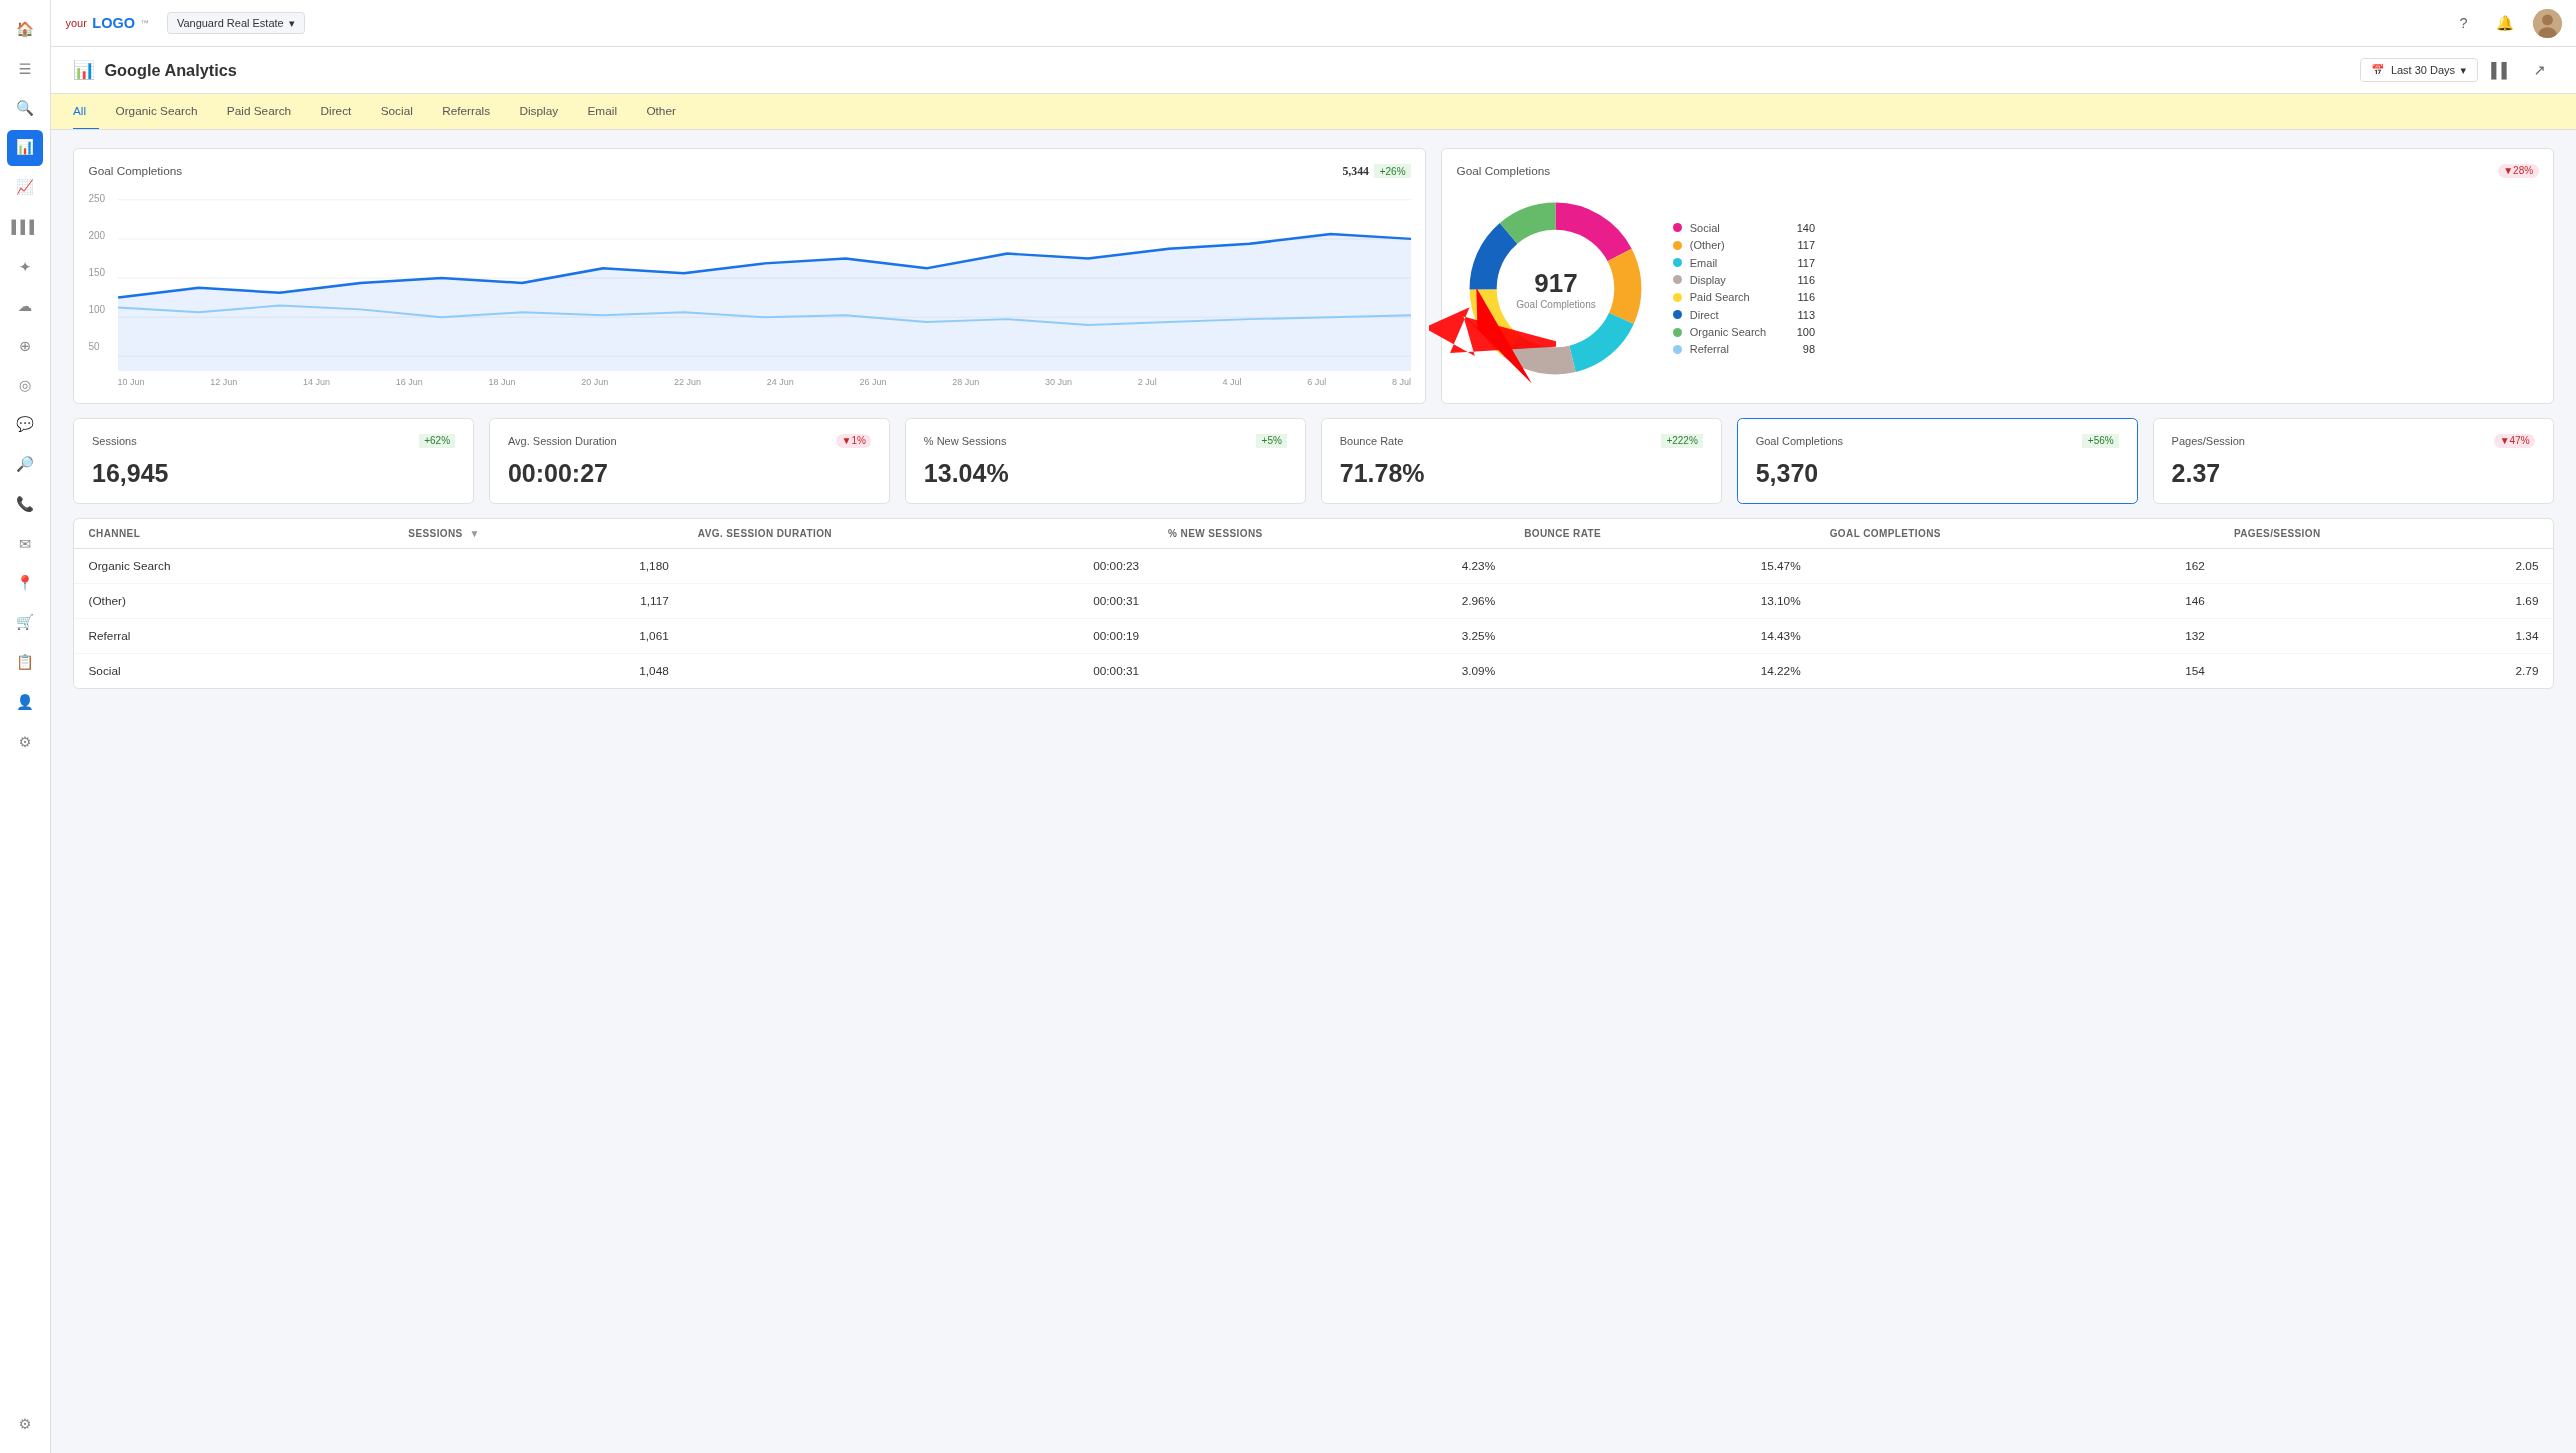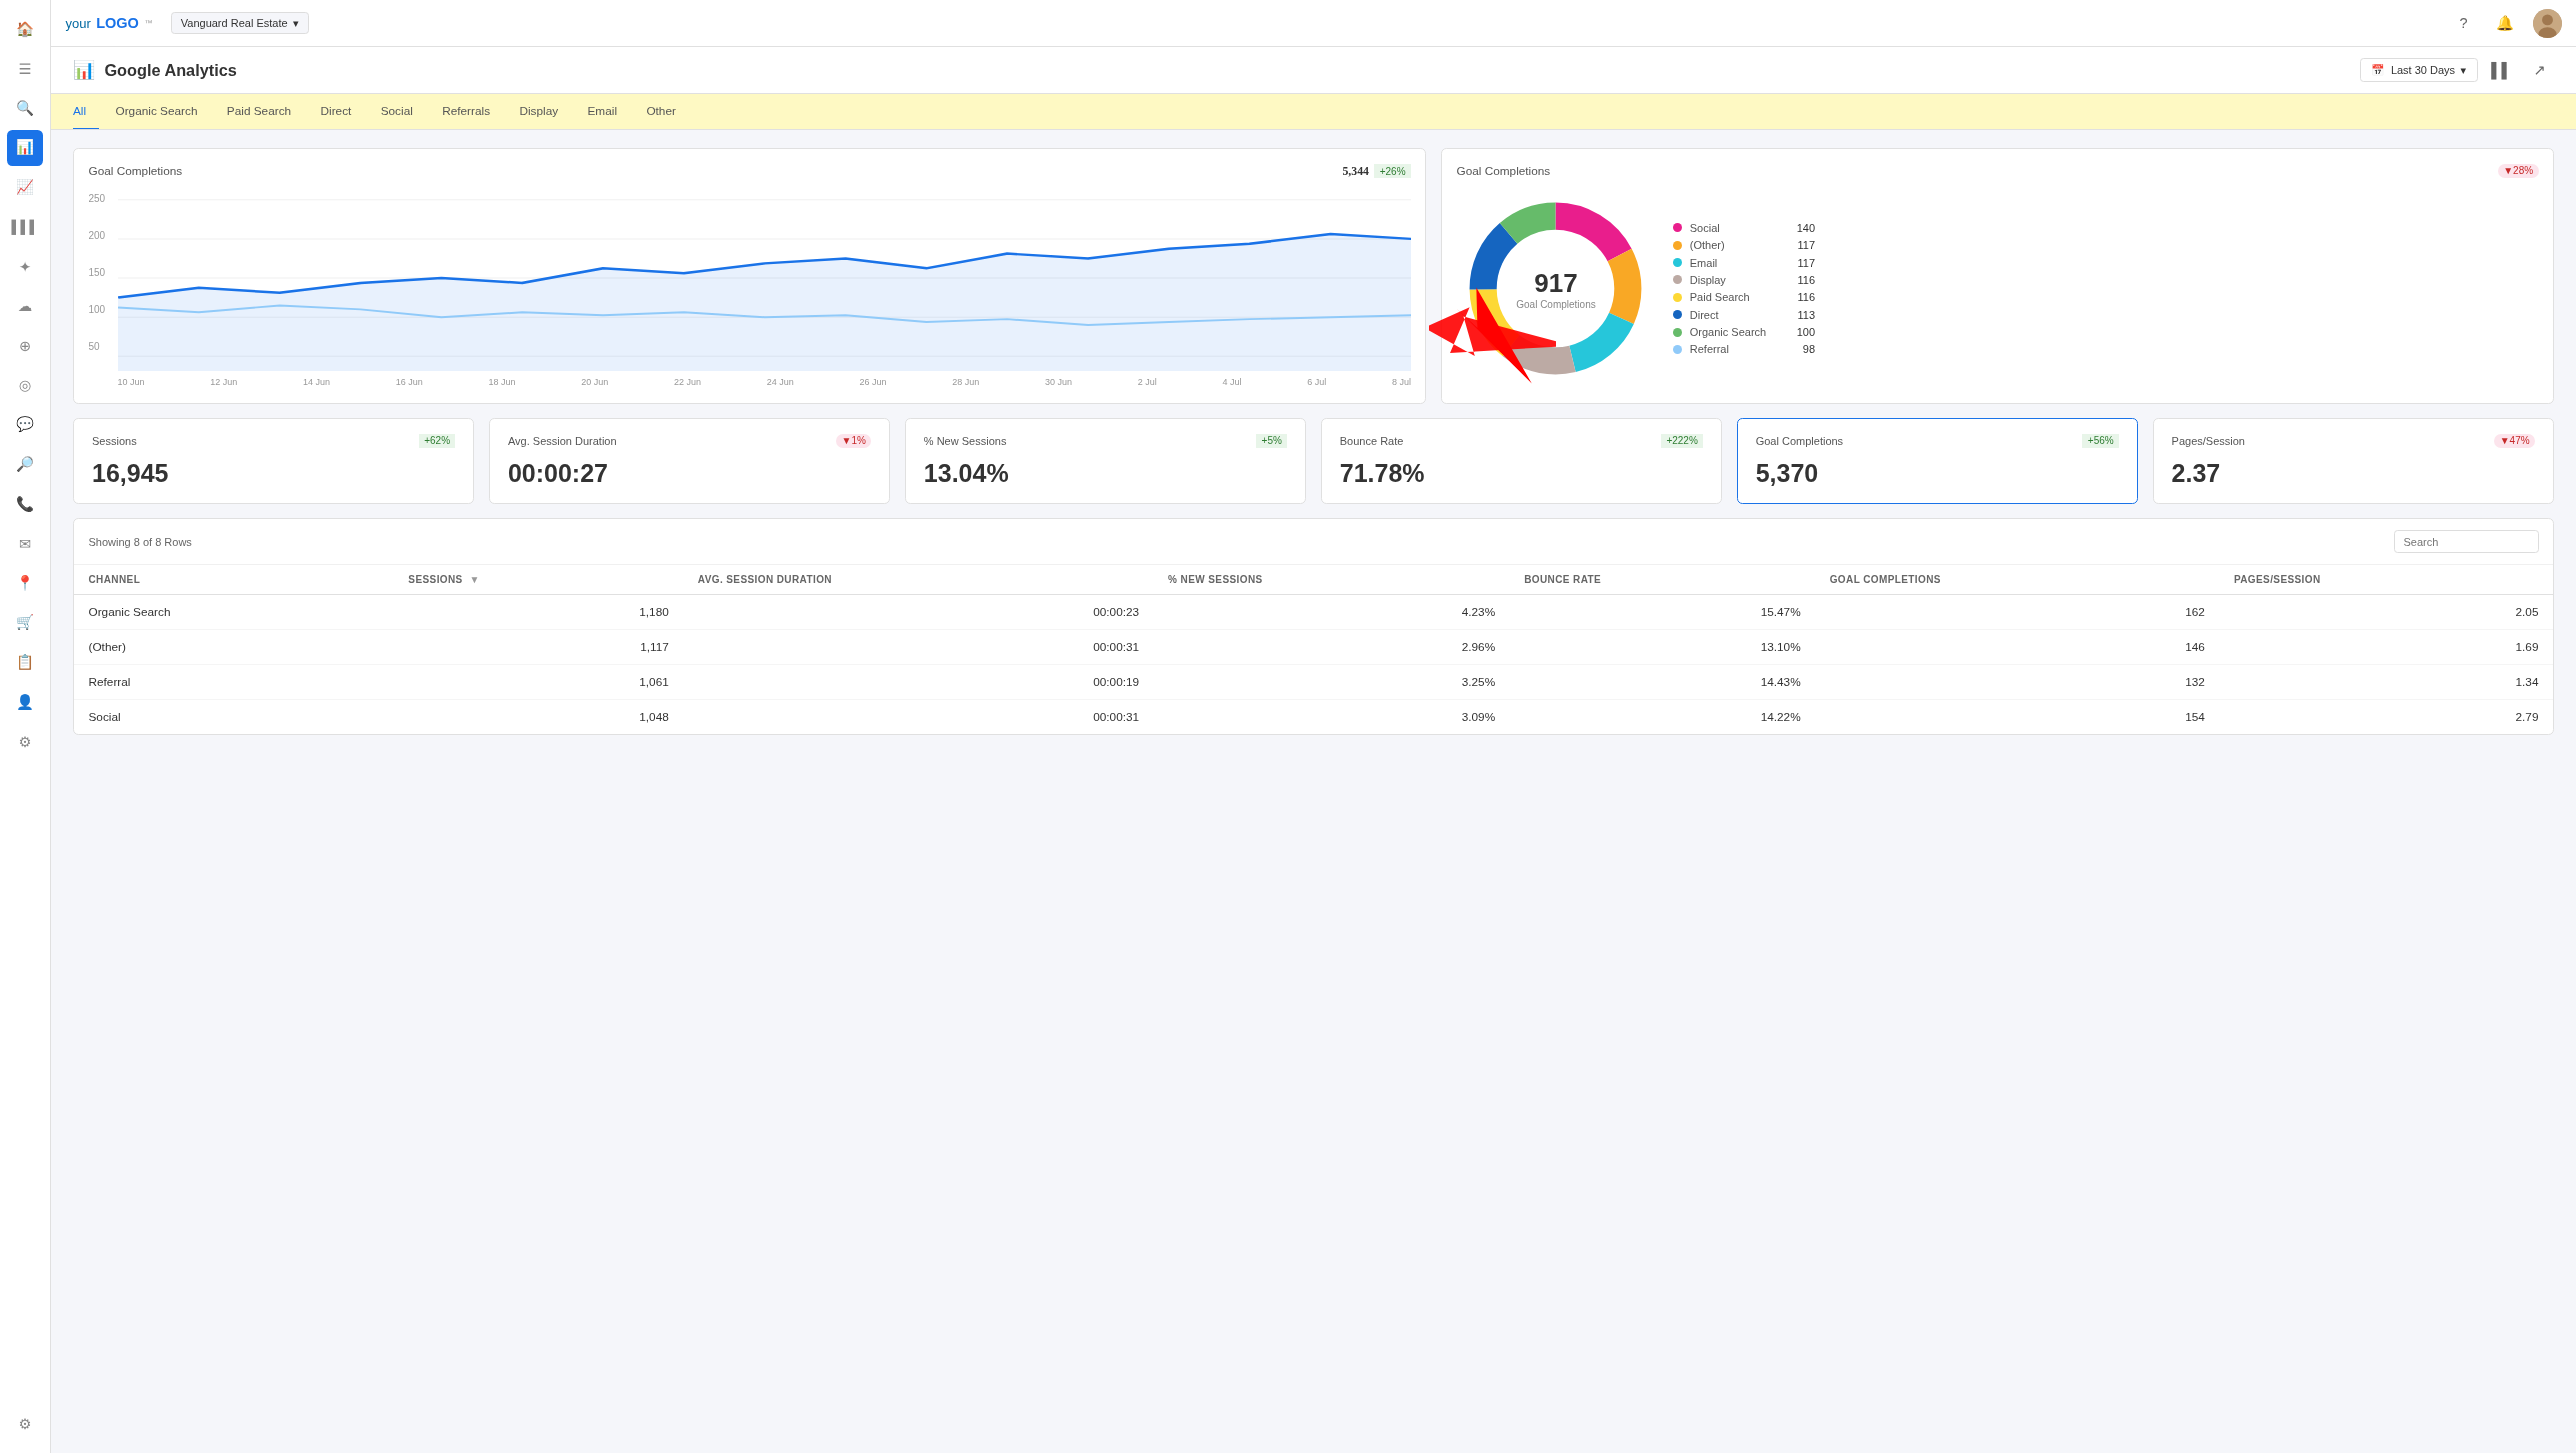--- a/index.html
+++ b/index.html
@@ -9,21 +9,21 @@
     .sidebar { width: 51px; background: #fff; border-right: 0.9px solid #e0e0e0; display: flex; flex-direction: column; align-items: center; padding: 11px 0; gap: 3.6px; z-index: 10; }
     .sidebar-icon { width: 36px; height: 36px; display: flex; align-items: center; justify-content: center; border-radius: 5.4px; cursor: pointer; color: #888; font-size: 14.5px; }
     .sidebar-icon.active { background: #1a73e8; color: #fff; }
 
     
     .main-wrap { flex: 1; display: flex; flex-direction: column; overflow: hidden; }
 
     
     .topbar { background: #fff; border-bottom: 0.9px solid #e0e0e0; height: 47px; display: flex; align-items: center; padding: 0 14.5px; gap: 11px; }
     .logo-area { display: flex; align-items: center; gap: 5.4px; margin-right: 7.3px; }
-    .logo-text { font-size: 13px; color: #0369a1; }
+    .logo-text { font-size: 11px; color: #b91c1c; }
     .logo-bold { font-weight: 800; color: #1a73e8; font-size: 14.5px; }
     .dropdown-btn { background: #f5f6fa; border: 0.9px solid #ddd; border-radius: 3.6px; padding: 3.6px 9px; font-size: 11px; cursor: pointer; display: flex; align-items: center; gap: 5.4px; color: #333; }
     .topbar-right { margin-left: auto; display: flex; align-items: center; gap: 12.7px; }
     .topbar-icon { width: 29px; height: 29px; border-radius: 50%; display: flex; align-items: center; justify-content: center; cursor: pointer; color: #666; font-size: 14.5px; }
     .avatar { width: 29px; height: 29px; border-radius: 50%; background: #c0a88c; display: flex; align-items: center; justify-content: center; overflow: hidden; }
 
     
     .page-header { background: #fff; border-bottom: 0.9px solid #e0e0e0; padding: 0 22px; display: flex; align-items: center; gap: 0; height: 47px; }
     .ga-icon { color: #f9a825; font-size: 18px; margin-right: 9px; }
     .page-title { font-size: 16.3px; font-weight: 600; color: #333; margin-right: 25px; }
@@ -357,24 +357,20 @@
       <div class="stat-card">
         <div class="stat-header">
           <span class="stat-title">Pages/Session</span>
           <span class="badge-down">▼47%</span>
         </div>
         <div class="stat-value">2.37</div>
       </div>
     </div>
 
     <div class="table-section">
-      <div class="table-header-row">
-        <span class="table-showing">Showing 8 of 8 Rows</span>
-        <input class="table-search" type="text" placeholder="Search" style="">
-      </div>
       <table>
         <thead>
           <tr>
             <th>CHANNEL</th>
             <th>SESSIONS <span class="sort-icon">▼</span></th>
             <th>AVG. SESSION DURATION</th>
             <th>% NEW SESSIONS</th>
             <th>BOUNCE RATE</th>
             <th>GOAL COMPLETIONS</th>
             <th>PAGES/SESSION</th>

